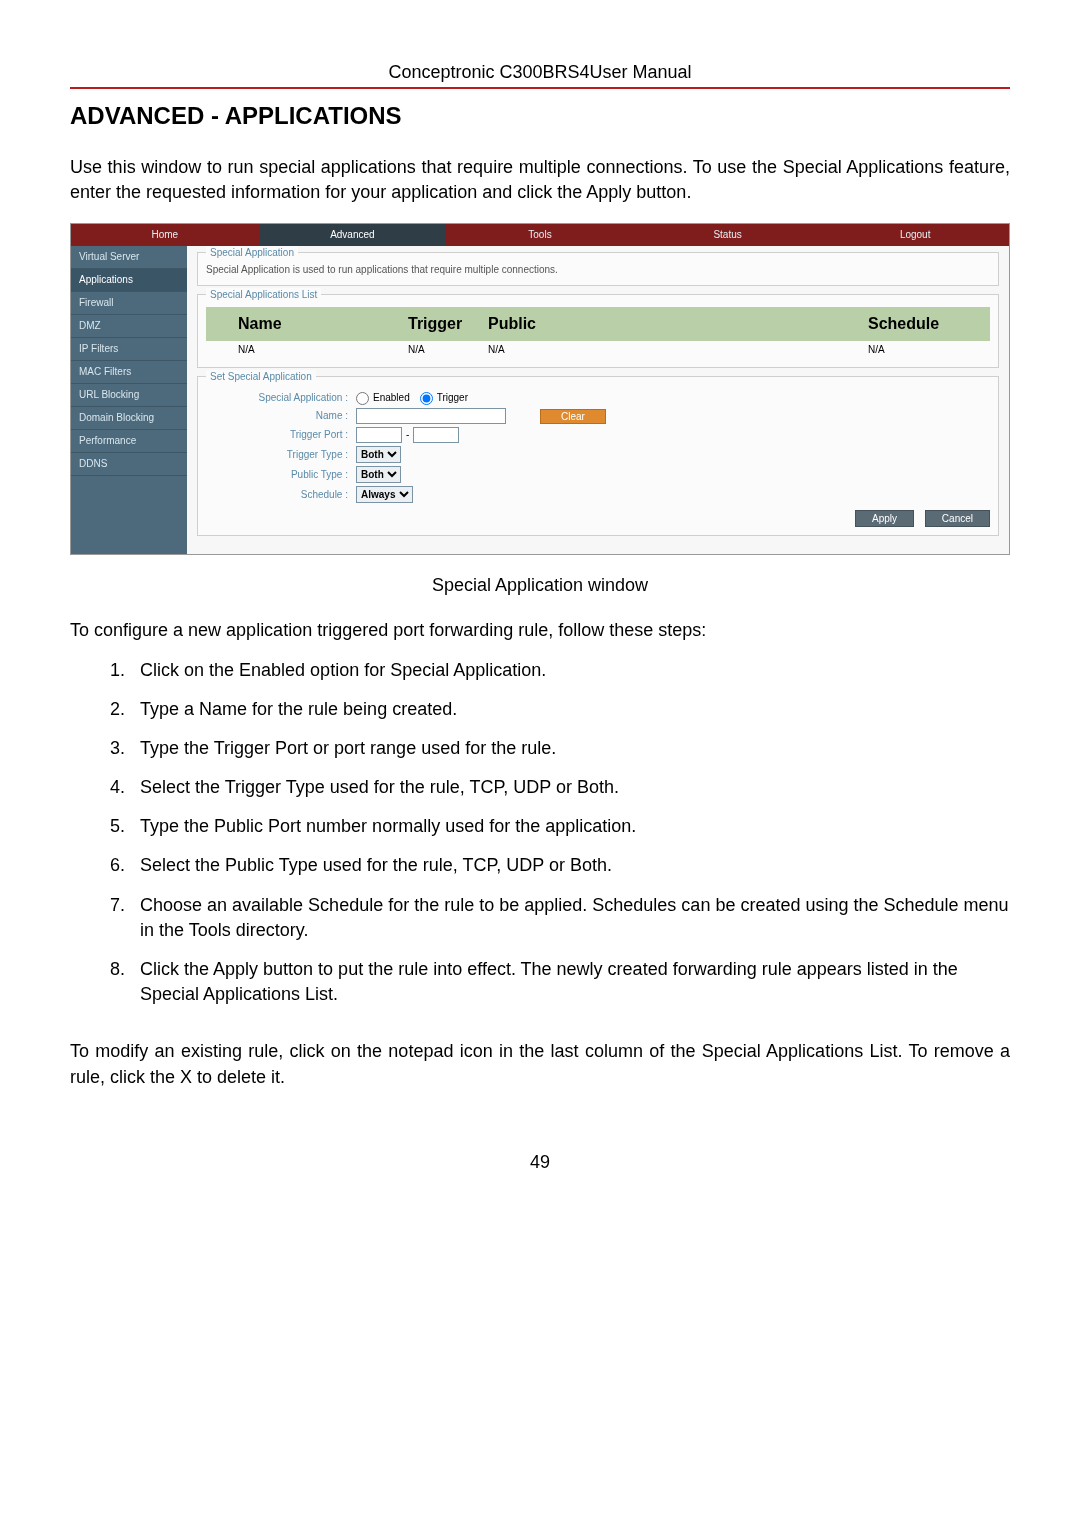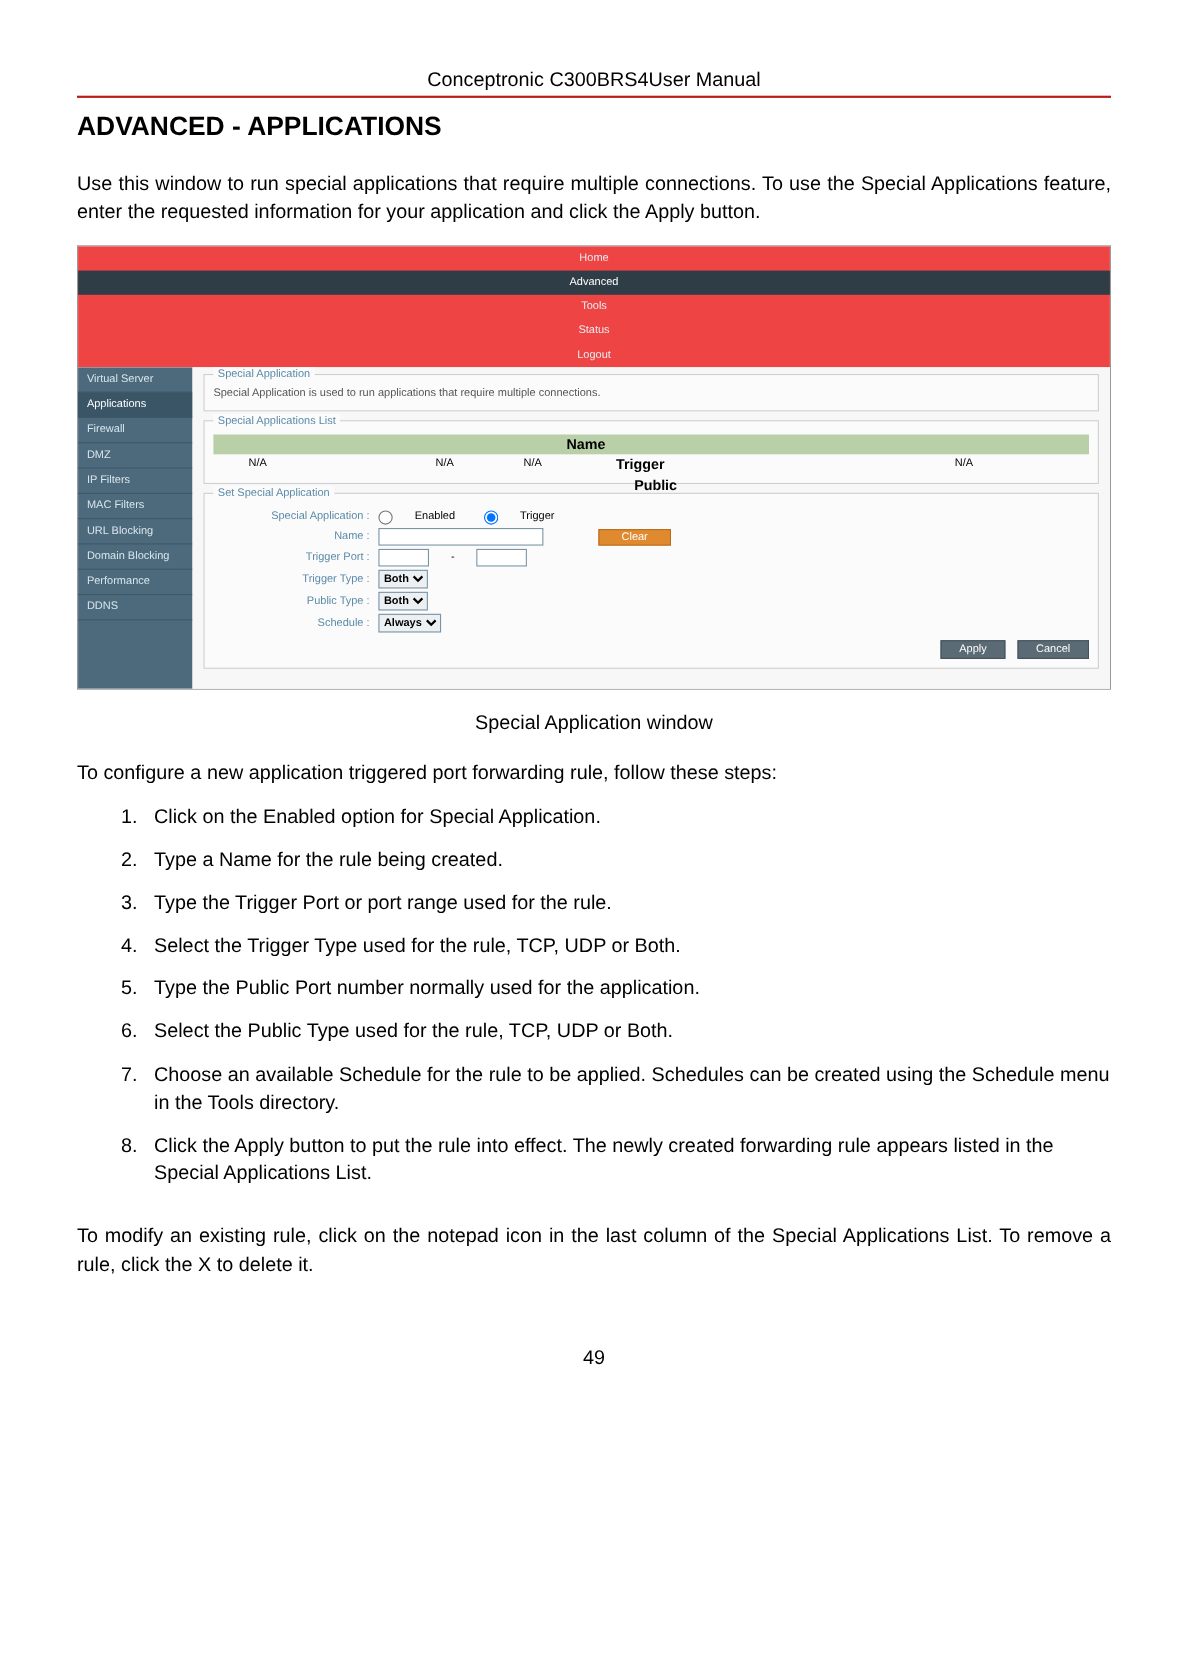--- a/index.html
+++ b/index.html
@@ -29,40 +29,39 @@
   
   .router-ui {
     width: 100%;
     border: 1px solid #999;
     font-family: Arial, Helvetica, sans-serif;
     font-size: 10px;
     margin-bottom: 18px;
   }
   .router-ui .topnav {
     display: flex;
-    background: #ef4444;
-    flex-direction: column;
+    background: #7f1d1d;
   }
   .router-ui .topnav .tab {
     flex: 1;
     text-align: center;
     color: #e7eef3;
     padding: 4px 0;
     font-size: 10px;
   }
   .router-ui .topnav .tab.active {
     background: #2e3d46;
     color: #fff;
   }
   .router-ui .body {
     display: flex;
     background: #f6f6f6;
   }
   .sidebar {
-    width: 104px;
+    width: 116px;
     background: #4d6a7c;
     color: #d8e6ee;
     font-size: 10px;
   }
   .sidebar .item {
     padding: 4px 8px;
     border-bottom: 1px solid #3e5766;
   }
   .sidebar .item.active {
     background: #3a5566;
@@ -89,25 +88,24 @@
     font-size: 10px;
   }
   .fieldset .desc {
     color: #555;
     font-size: 10px;
     margin-top: 4px;
   }
   .list-header {
     display: flex;
     background: #b9cfa7;
-    height: 18px;
+    height: 34px;
     align-items: center;
     font-weight: bold;
-    font-size: 13px;
-    flex-direction: column;
+    font-size: 16px;
   }
   .list-header > div { padding-left: 8px; }
   .col-chk { width: 24px; }
   .col-name { width: 170px; }
   .col-trig { width: 80px; }
   .col-pub  { flex: 1; }
   .col-sched{ width: 110px; }
   .col-act  { width: 20px; background:#b9cfa7; }
   .list-row {
     display: flex;
@@ -121,21 +119,21 @@
     align-items: center;
     margin: 3px 0;
   }
   .form-row label {
     width: 150px;
     text-align: right;
     padding-right: 8px;
     color: #5a8aa8;
     font-size: 10px;
   }
-  .form-row .ctrl { display:flex; align-items:center; gap:20px; font-size: 10px; }
+  .form-row .ctrl { display:flex; align-items:center; gap:4px; font-size: 10px; }
   .txt {
     height: 16px;
     border: 1px solid #7a94a6;
     background: #fff;
     font-size: 10px;
     padding: 0 2px;
   }
   .txt.w140 { width: 150px; }
   .txt.w50 { width: 46px; }
   .sel {

